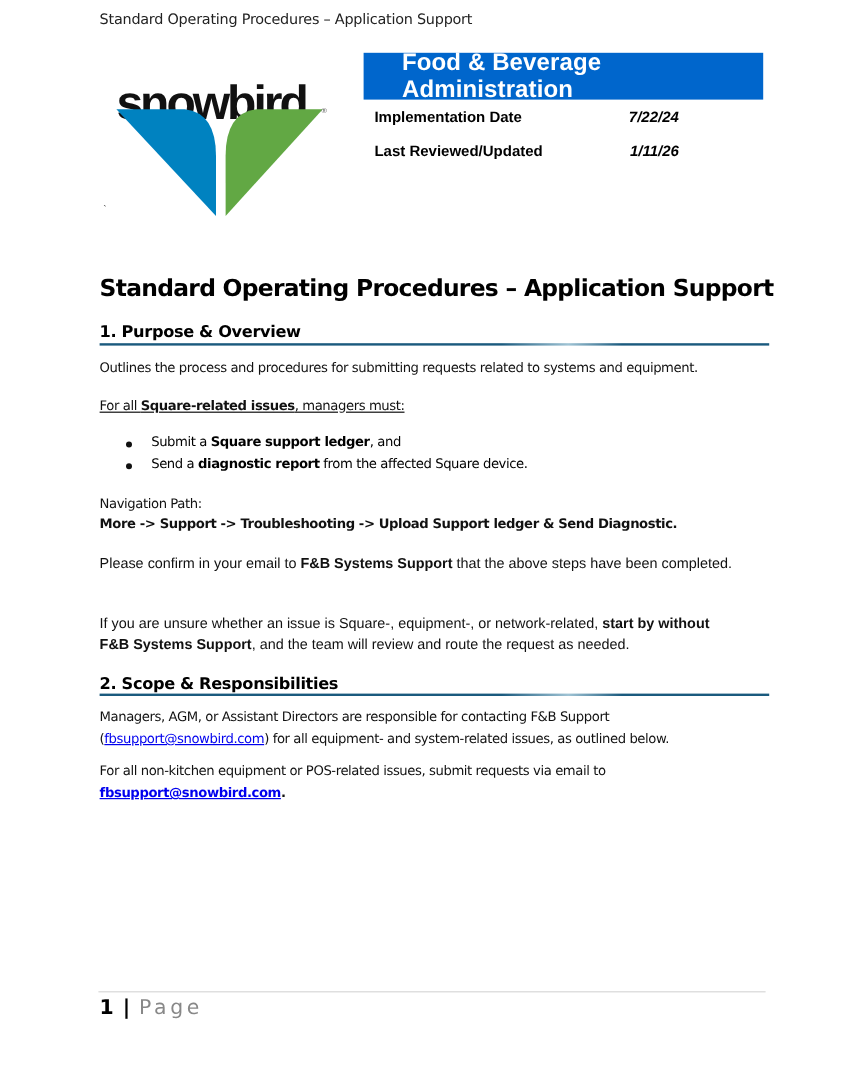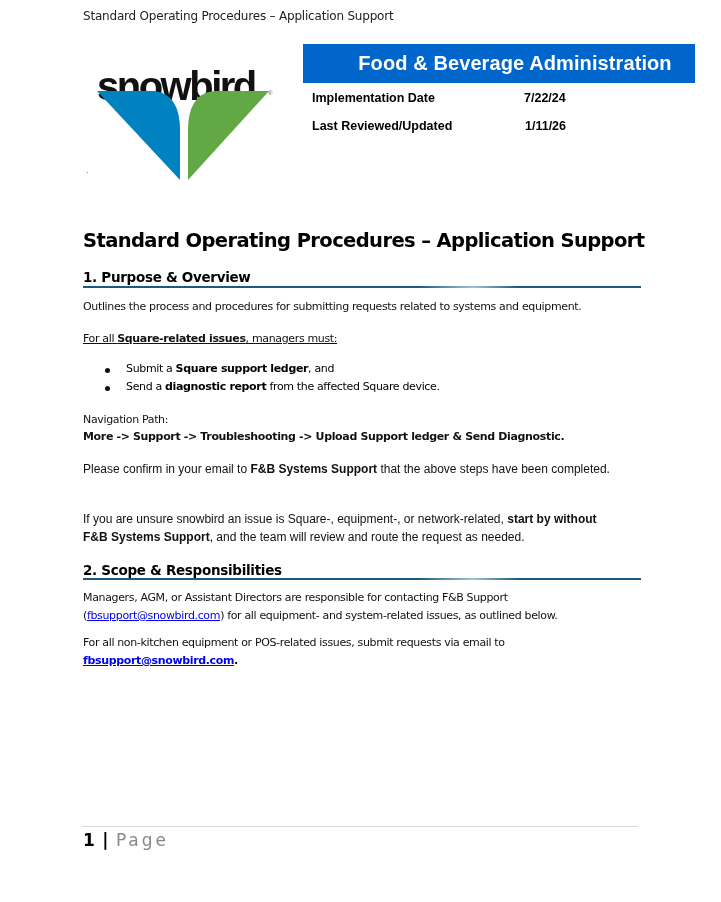--- a/index.html
+++ b/index.html
@@ -19,32 +19,32 @@
     font-family: "Liberation Sans", sans-serif; font-weight: bold;
     font-size: 40px; letter-spacing: -2.5px; color: #111; line-height: 40px;
   }
   .logo svg { position: absolute; left: 0; top: 40px; }
   .logo-reg {
     position: absolute; left: 174px; top: 40px; font-size: 6px; color: #555;
   }
 
   
   .banner {
-    position: absolute; left: 303px; top: 44px; width: 392px; height: 39px;
+    position: absolute; left: 303px; top: 44px; width: 333px; height: 39px;
     background: #0066cc; color: #fff;
     font-family: "Liberation Sans", sans-serif; font-weight: bold; font-size: 20px;
     display: flex; align-items: center; justify-content: center;
     letter-spacing: 0.1px;
     padding-left: 32px;
   }
   .meta-row {
     position: absolute; left: 312px; font-weight: bold; font-size: 12.5px;
     font-family: "Liberation Sans", sans-serif;
   }
-  .meta-row .value { position: absolute; left: 212px; white-space: nowrap; }
+  .meta-row .value { position: absolute; left: 212px; white-space: nowrap; font-style: italic; }
   .meta-row.r1 { top: 91px; }
   .meta-row.r2 { top: 119px; }
   .meta-row.r2 .value { left: 213px; }
 
   .tick-mark { position: absolute; left: 86px; top: 170px; font-size: 8px; color: #333; }
 
   
   .doc-title {
     position: absolute; left: 83px; top: 229px;
     font-family: "DejaVu Sans", sans-serif; font-weight: bold; font-size: 19.5px;
@@ -134,21 +134,21 @@
 </div>
 
 <p class="para" style="top:411px;">Navigation Path:</p>
 <p class="para" style="top:428px; font-weight:bold;">More -&gt; Support -&gt; Troubleshooting -&gt; Upload Support ledger &amp; Send Diagnostic.</p>
 
 <p class="para sans2" style="top:460px;">
   <span>Please confirm in your email to </span><b>F&amp;B Systems Support</b><span> that the above steps have been completed.</span><br>
 </p>
 
 <p class="para sans2" style="top:510px;">
-  <span>If you are unsure snowbird an issue is Square-, equipment-, or network-related, </span><b>start by without</b><br>
+  <span>If you are unsure whether an issue is Square-, equipment-, or network-related, </span><b>start by without</b><br>
   <b>F&amp;B Systems Support</b><span>, and the team will review and route the request as needed.</span>
 </p>
 
 <h2 class="section-heading s2">2. Scope &amp; Responsibilities</h2>
 <div class="section-rule r2rule"></div>
 
 <p class="para" style="top:589px;">
   <span>Managers, AGM, or Assistant Directors are responsible for contacting F&amp;B Support</span><br>
   <span>(</span><a class="email">fbsupport@snowbird.com</a><span>) for all equipment- and system-related issues, as outlined below.</span>
 </p>

